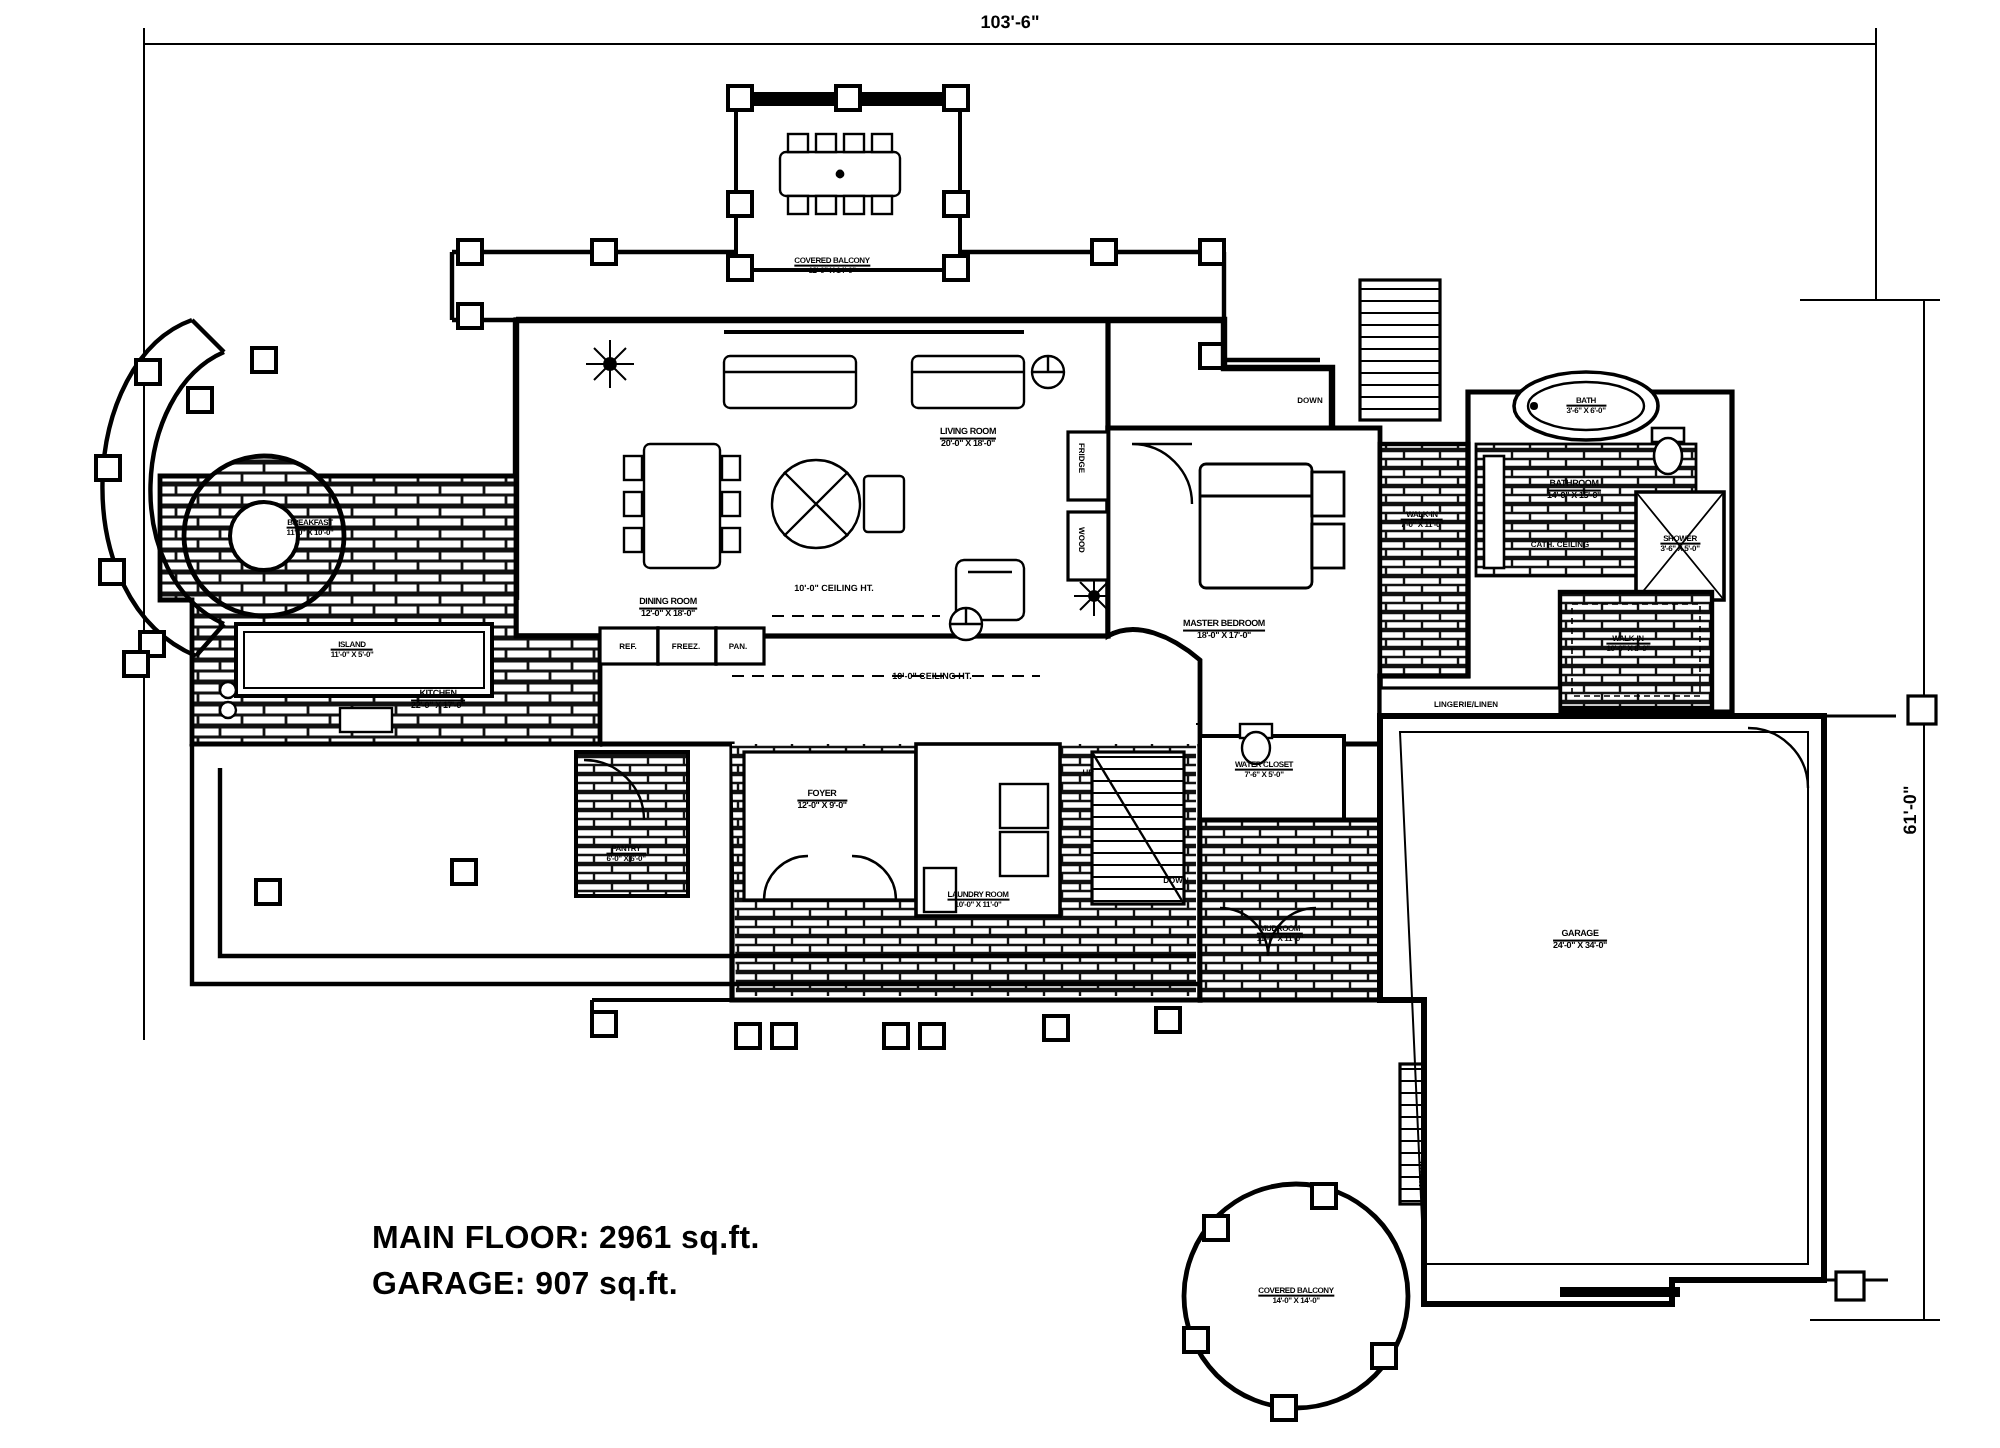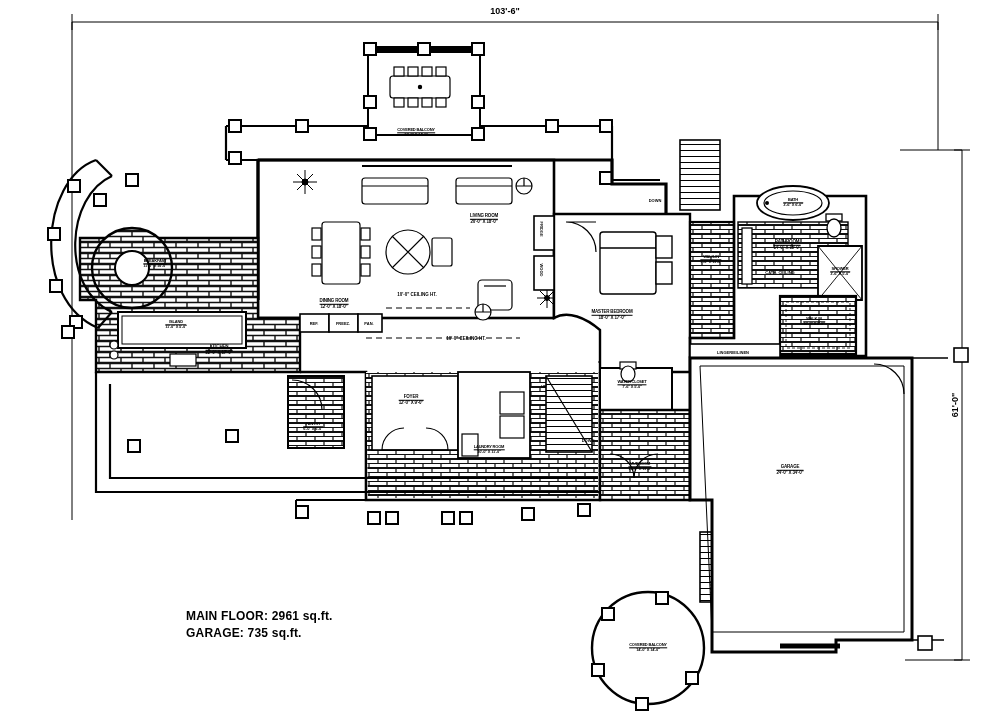--- a/index.html
+++ b/index.html
@@ -7,21 +7,21 @@
   #stage{position:relative;width:1000px;height:724px;}
   svg{position:absolute;left:0;top:0;}
   .lbl{position:absolute;text-align:center;line-height:1.05;letter-spacing:-0.2px;
        font-weight:bold;color:#000;white-space:nowrap;transform:translate(-50%,-50%);}
   .lbl .n{display:block;border-bottom:1px solid #000;padding-bottom:0px;}
   .lbl .d{display:block;padding-top:0px;}
   .t4{font-size:4px;}
   .t45{font-size:4.5px;}
   .plain{position:absolute;font-weight:bold;white-space:nowrap;transform:translate(-50%,-50%);}
   .vert{writing-mode:vertical-rl;}
-  .area{position:absolute;font-size:12px;font-weight:bold;letter-spacing:0.2px;line-height:1.45;}
+  .area{position:absolute;font-size:16px;font-weight:bold;letter-spacing:0.2px;line-height:1.45;}
   .dimtxt{position:absolute;font-size:9px;font-weight:bold;transform:translate(-50%,-50%);}
   .dimtxtv{position:absolute;font-size:9px;font-weight:bold;writing-mode:vertical-rl;transform:translate(-50%,-50%) rotate(180deg);}
 </style>
 </head>
 <body>
 
 <div id="stage">
 
 <svg width="1000" height="724" viewBox="0 0 1000 724">
   <defs>
@@ -443,16 +443,16 @@
   <div class="plain t4" style="left:369px;top:323px;">PAN.</div>
   <div class="plain t4 vert" style="left:541px;top:229px;">FRIDGE</div>
   <div class="plain t4 vert" style="left:541px;top:270px;">WOOD</div>
 </div>
 
 <div class="dimtxt" style="left:505px;top:11px;">103'-6"</div>
 <div class="dimtxtv" style="left:955px;top:405px;">61'-0"</div>
 
 <div class="area" style="left:186px;top:608px;">
   <div>MAIN FLOOR: 2961 sq.ft.</div>
-  <div>GARAGE: 735 sq.ft.</div>
+  <div>GARAGE: 907 sq.ft.</div>
 </div>
 
 </div>
 
 </body></html>

